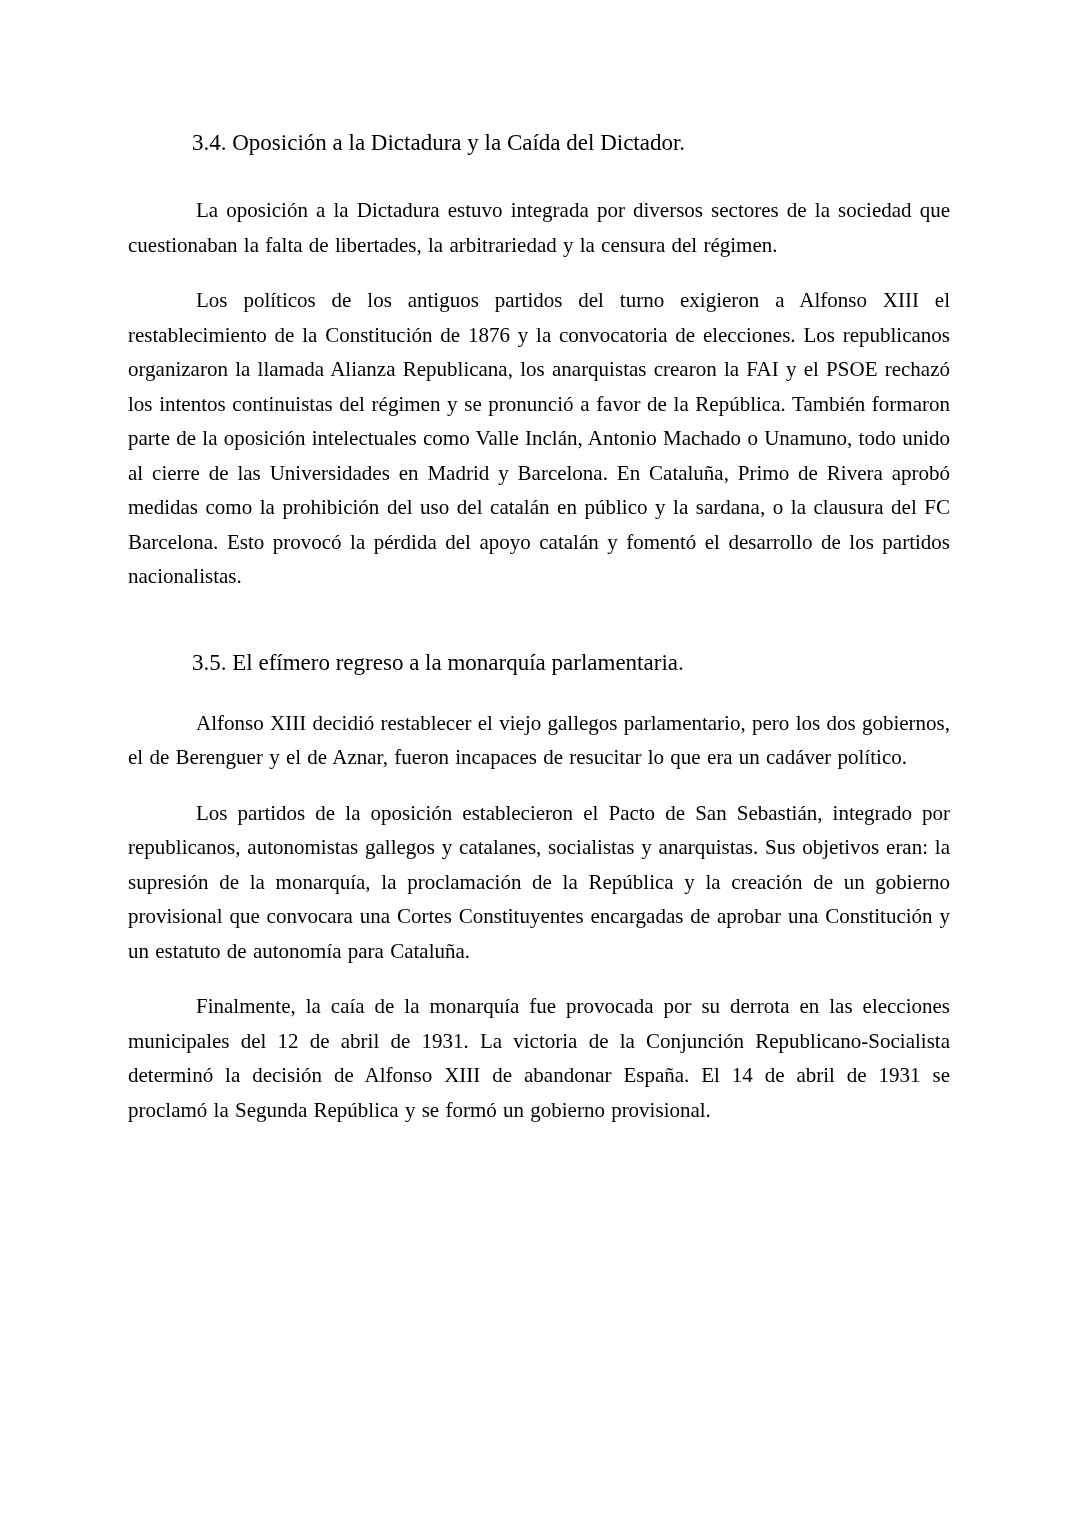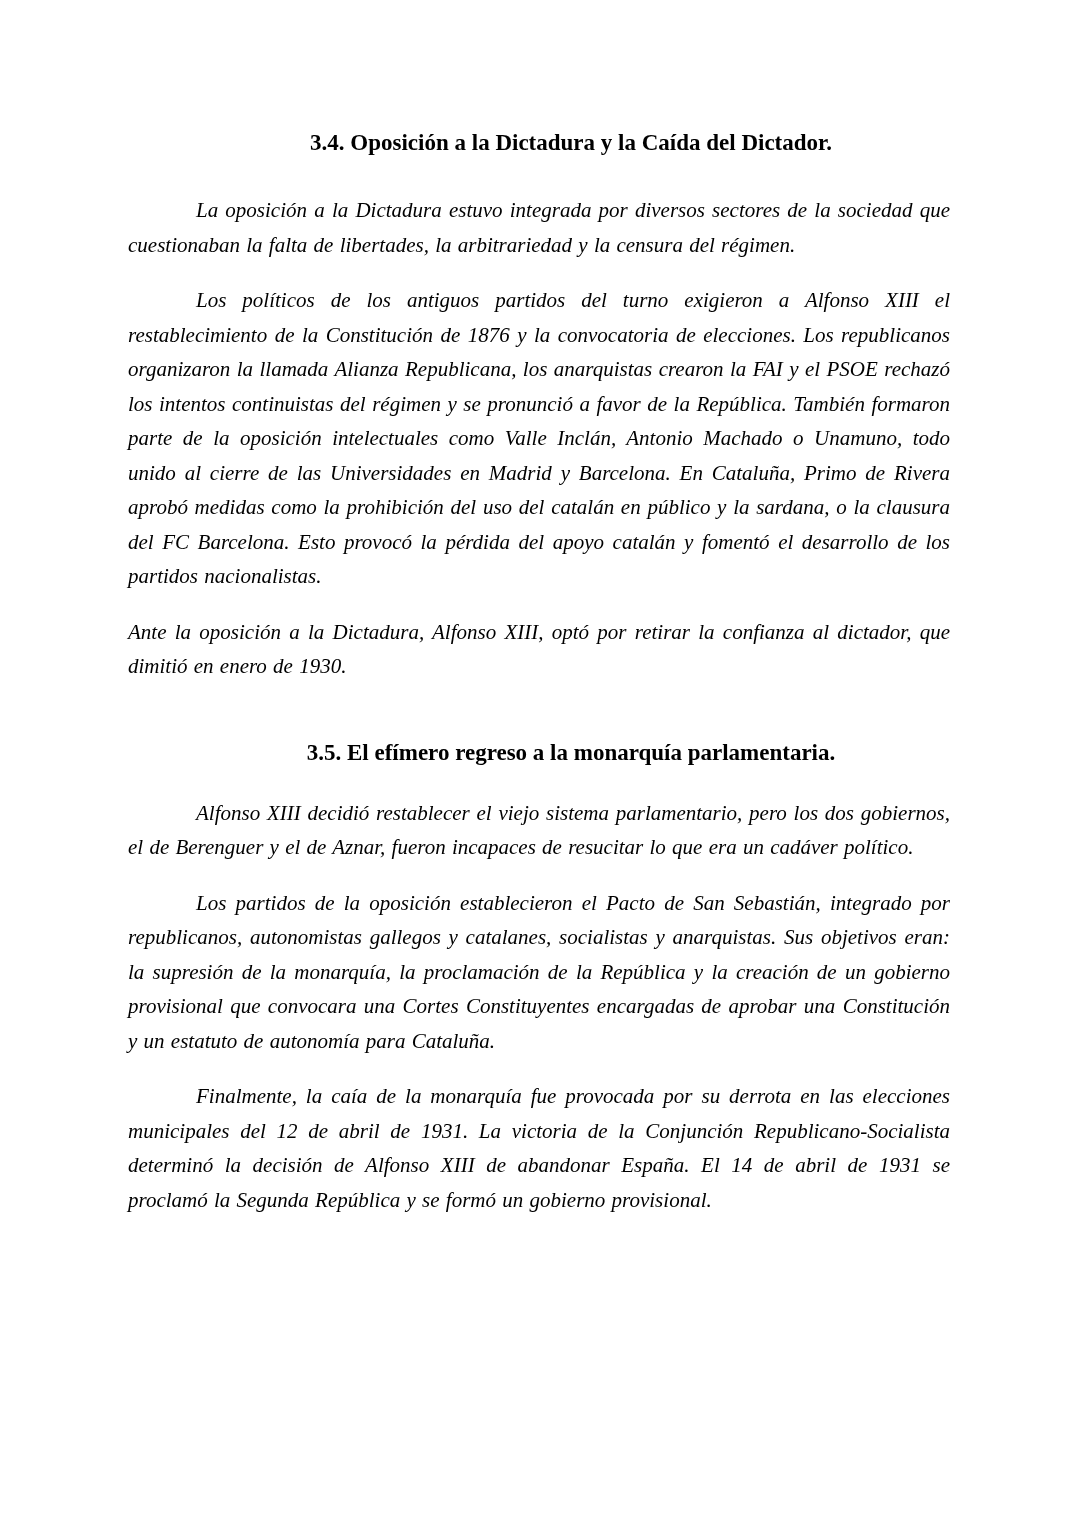--- a/index.html
+++ b/index.html
@@ -14,61 +14,59 @@
     margin: 0 auto;
     background: #ffffff;
     color: #000000;
     box-sizing: border-box;
     padding: 126px 130px 0 128px;
     overflow: hidden;
     font-family: "Liberation Serif", "DejaVu Serif", serif;
   }
   .doc-heading {
     font-size: 23px;
-    font-weight: bold;
+    font-weight: normal;
     line-height: 34px;
     margin: 0 0 33px 0;
     text-indent: 64px;
-    text-align: center;
+    text-align: left;
   }
   .doc-heading.second {
     margin-top: 52px;
     margin-bottom: 26px;
   }
   p.doc-paragraph {
     font-size: 21px;
     line-height: 34.5px;
     margin: 0 0 21px 0;
     text-align: justify;
     text-indent: 68px;
     word-spacing: 1px;
-    font-style: italic;
   }
   p.doc-paragraph.no-indent {
     text-indent: 0;
   }
 </style>
 </head>
 <body>
 
 <div class="page">
 
   <section>
     <h1 class="doc-heading">3.4. Oposición a la Dictadura y la Caída del Dictador.</h1>
 
     <p class="doc-paragraph">La oposición a la Dictadura estuvo integrada por diversos sectores de la sociedad que cuestionaban la falta de libertades, la arbitrariedad y la censura del régimen.</p>
 
     <p class="doc-paragraph">Los políticos de los antiguos partidos del turno exigieron a Alfonso XIII el restablecimiento de la Constitución de 1876 y la convocatoria de elecciones. Los republicanos organizaron la llamada Alianza Republicana, los anarquistas crearon la FAI y el PSOE rechazó los intentos continuistas del régimen y se pronunció a favor de la República. También formaron parte de la oposición intelectuales como Valle Inclán, Antonio Machado o Unamuno, todo unido al cierre de las Universidades en Madrid y Barcelona. En Cataluña, Primo de Rivera aprobó medidas como la prohibición del uso del catalán en público y la sardana, o la clausura del FC Barcelona. Esto provocó la pérdida del apoyo catalán y fomentó el desarrollo de los partidos nacionalistas.</p>
 
-    <p class="doc-paragraph no-indent">Ante la oposición a la Dictadura, Alfonso XIII, optó por retirar la confianza al dictador, que dimitió en enero de 1930.</p>
   </section>
 
   <section>
     <h1 class="doc-heading second">3.5. El efímero regreso a la monarquía parlamentaria.</h1>
 
-    <p class="doc-paragraph">Alfonso XIII decidió restablecer el viejo sistema parlamentario, pero los dos gobiernos, el de Berenguer y el de Aznar, fueron incapaces de resucitar lo que era un cadáver político.</p>
+    <p class="doc-paragraph">Alfonso XIII decidió restablecer el viejo gallegos parlamentario, pero los dos gobiernos, el de Berenguer y el de Aznar, fueron incapaces de resucitar lo que era un cadáver político.</p>
 
     <p class="doc-paragraph">Los partidos de la oposición establecieron el Pacto de San Sebastián, integrado por republicanos, autonomistas gallegos y catalanes, socialistas y anarquistas. Sus objetivos eran: la supresión de la monarquía, la proclamación de la República y la creación de un gobierno provisional que convocara una Cortes Constituyentes encargadas de aprobar una Constitución y un estatuto de autonomía para Cataluña.</p>
 
     <p class="doc-paragraph">Finalmente, la caía de la monarquía fue provocada por su derrota en las elecciones municipales del 12 de abril de 1931. La victoria de la Conjunción Republicano-Socialista determinó la decisión de Alfonso XIII de abandonar España. El 14 de abril de 1931 se proclamó la Segunda República y se formó un gobierno provisional.</p>
   </section>
 
 </div>
 
 </body></html>

